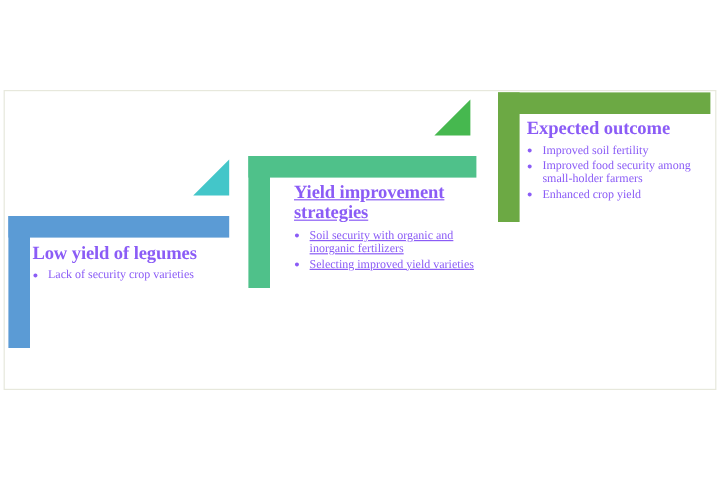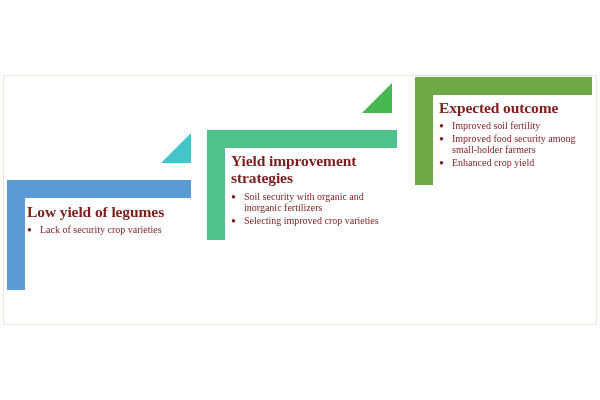--- a/index.html
+++ b/index.html
@@ -46,21 +46,21 @@
   }
   .tri {
     position: absolute;
     width: 0;
     height: 0;
   }
 
   
   .textblock {
     position: absolute;
-    color: #7f1d1d;
+    color: #8b5cf6;
   }
   .title {
     font-weight: bold;
     font-size: 15.5px;
     line-height: 1.12;
     margin: 0 0 4px 0;
     letter-spacing: -0.1px;
   }
   ul.bullets {
     list-style: none;
@@ -95,21 +95,21 @@
 
   
   #step2 { left: 207px; top: 130px; }
   #step2 .bar  { width: 190px; background: #4fc18a; }
   #step2 .stem { height: 110px; background: #4fc18a; }
   #tri2 {
     left: 362px; top: 83px;
     border-left: 30px solid transparent;
     border-bottom: 30px solid #46b84f;
   }
-  #text2 { left: 231px; top: 152px; width: 162px; }
+  #text2 { left: 245px; top: 152px; width: 162px; text-decoration: underline; }
 
   
   #step3 { left: 415px; top: 77px; }
   #step3 .bar  { width: 177px; background: #6ca944; }
   #step3 .stem { height: 108px; background: #6ca944; }
   #text3 { left: 439px; top: 99px; width: 150px; }
 </style>
 </head>
 <body>
 
@@ -135,21 +135,21 @@
 
   <div class="step" id="step2">
     <div class="bar"></div>
     <div class="stem"></div>
   </div>
 
   <div class="textblock" id="text2">
     <p class="title">Yield improvement strategies</p>
     <ul class="bullets">
       <li>Soil security with organic and inorganic fertilizers</li>
-      <li>Selecting improved crop varieties</li>
+      <li>Selecting improved yield varieties</li>
     </ul>
   </div>
 
   <div class="step" id="step3">
     <div class="bar"></div>
     <div class="stem"></div>
   </div>
 
   <div class="textblock" id="text3">
     <p class="title">Expected outcome</p>

